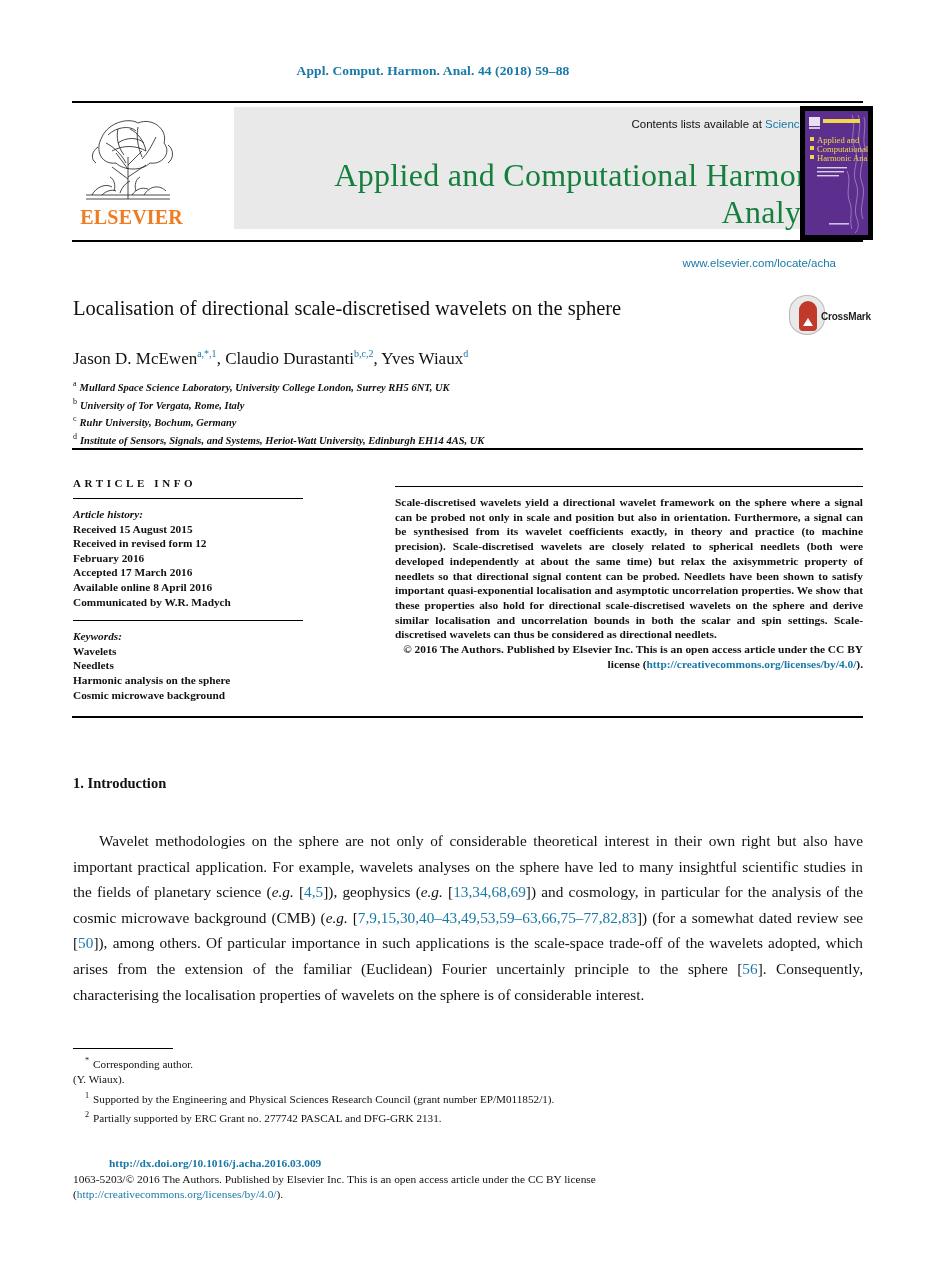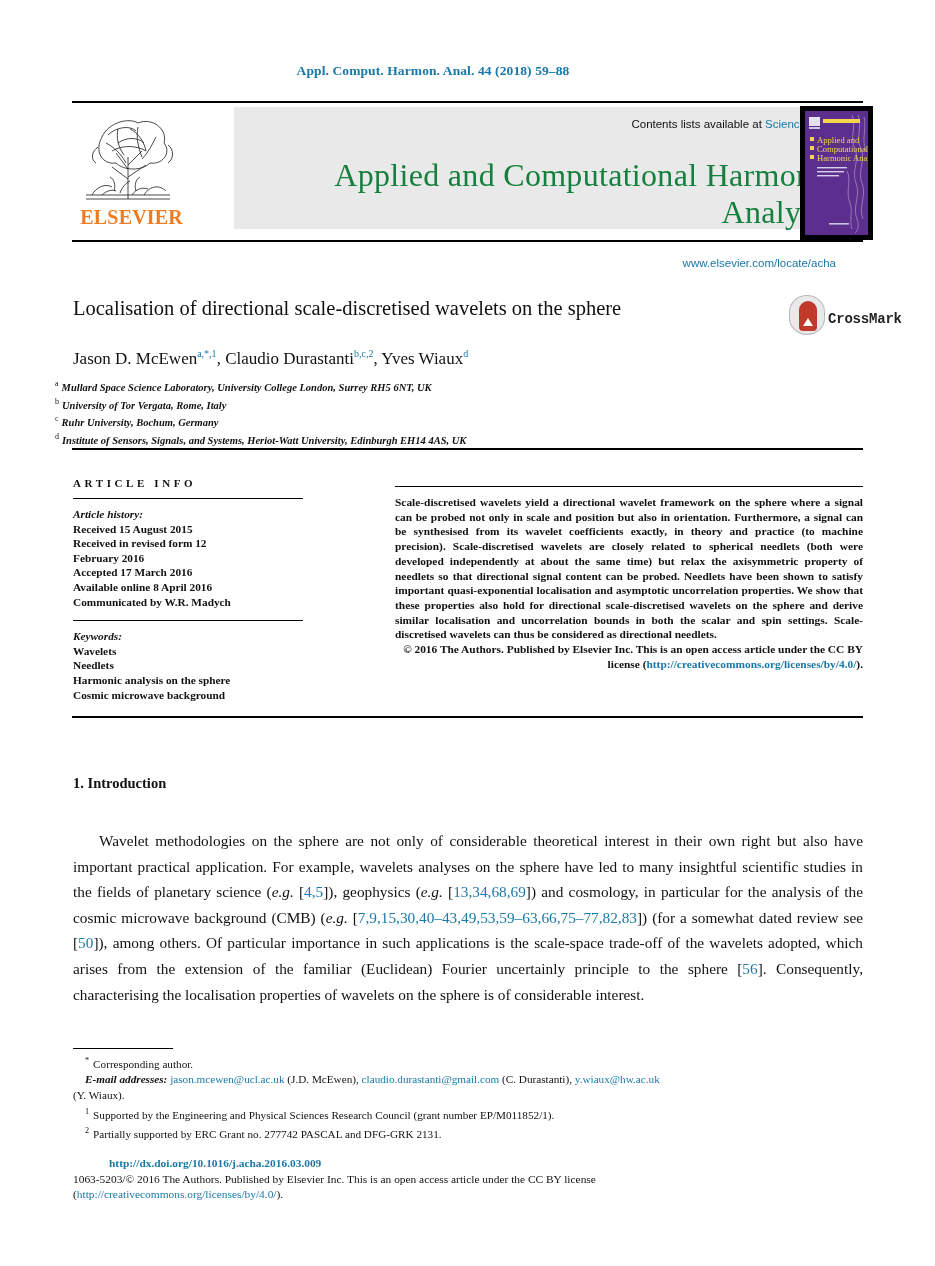--- a/index.html
+++ b/index.html
@@ -152,41 +152,41 @@
   .cm-arrow {
     position: absolute;
     left: 13px; top: 22px;
     width: 0; height: 0;
     border-left: 5px solid transparent;
     border-right: 5px solid transparent;
     border-bottom: 8px solid #ffffff;
   }
   .cm-text {
     position: absolute;
-    left: 39px; top: 16px;
-    font-family: Liberation Mono, monospace;
-    font-size: 14px;
+    left: 32px; top: 16px;
+    font-family: Liberation Sans, sans-serif;
+    font-size: 10px;
     font-weight: bold;
     color: #222;
     letter-spacing: -0.2px;
   }
 
   
   .authors {
     position: absolute;
     left: 73px; top: 348px;
     width: 790px;
     font-family: "Liberation Serif", serif;
     font-size: 17px;
     color: #111;
   }
   .authors sup { font-size: 10px; }
   .aff {
     position: absolute;
-    left: 55px; top: 377px;
+    left: 73px; top: 377px;
     width: 790px;
     font-family: "Liberation Serif", serif;
     font-style: italic;
     font-weight: bold;
     font-size: 10.5px;
     line-height: 14px;
     color: #111;
   }
   .aff-line { white-space: nowrap; }
   .aff-line sup {
@@ -455,28 +455,20 @@
   <div class="rule-below-abs"></div>
 
   <div class="section-title">1. Introduction</div>
   <div class="body-text">Wavelet methodologies on the sphere are not only of considerable theoretical interest in their own right but also have important practical application. For example, wavelets analyses on the sphere have led to many insightful scientific studies in the fields of planetary science (<i>e.g.</i> [<span class="link">4,5</span>]), geophysics (<i>e.g.</i> [<span class="link">13,34,68,69</span>]) and cosmology, in particular for the analysis of the cosmic microwave background (CMB) (<i>e.g.</i> [<span class="link">7,9,15,30,40–43,49,53,59–63,66,75–77,82,83</span>]) (for a somewhat dated review see [<span class="link">50</span>]), among others. Of particular importance in such applications is the scale-space trade-off of the wavelets adopted, which arises from the extension of the familiar (Euclidean) Fourier uncertainly principle to the sphere [<span class="link">56</span>]. Consequently, characterising the localisation properties of wavelets on the sphere is of considerable interest.</div>
 
   <div class="fn-rule"></div>
   <div class="footnotes">
     <div class="fn-line fn-indent">
       <sup>*</sup><span>Corresponding author.</span>
     </div>
-    <div class="fn-line">
-      <span style="display:inline-block;width:12px"></span><span class="fn-em">E-mail addresses:</span>
-      <span class="link">jason.mcewen@ucl.ac.uk</span>
-      <span>(J.D. McEwen),</span>
-      <span class="link">claudio.durastanti@gmail.com</span>
-      <span>(C. Durastanti),</span>
-      <span class="link">y.wiaux@hw.ac.uk</span>
-    </div>
     <div class="fn-line">(Y. Wiaux).</div>
     <div class="fn-line fn-indent">
       <sup>1</sup><span>Supported by the Engineering and Physical Sciences Research Council (grant number EP/M011852/1).</span>
     </div>
     <div class="fn-line fn-indent">
       <sup>2</sup><span>Partially supported by ERC Grant no. 277742 PASCAL and DFG-GRK 2131.</span>
     </div>
   </div>
 
   <div class="doi-block">

